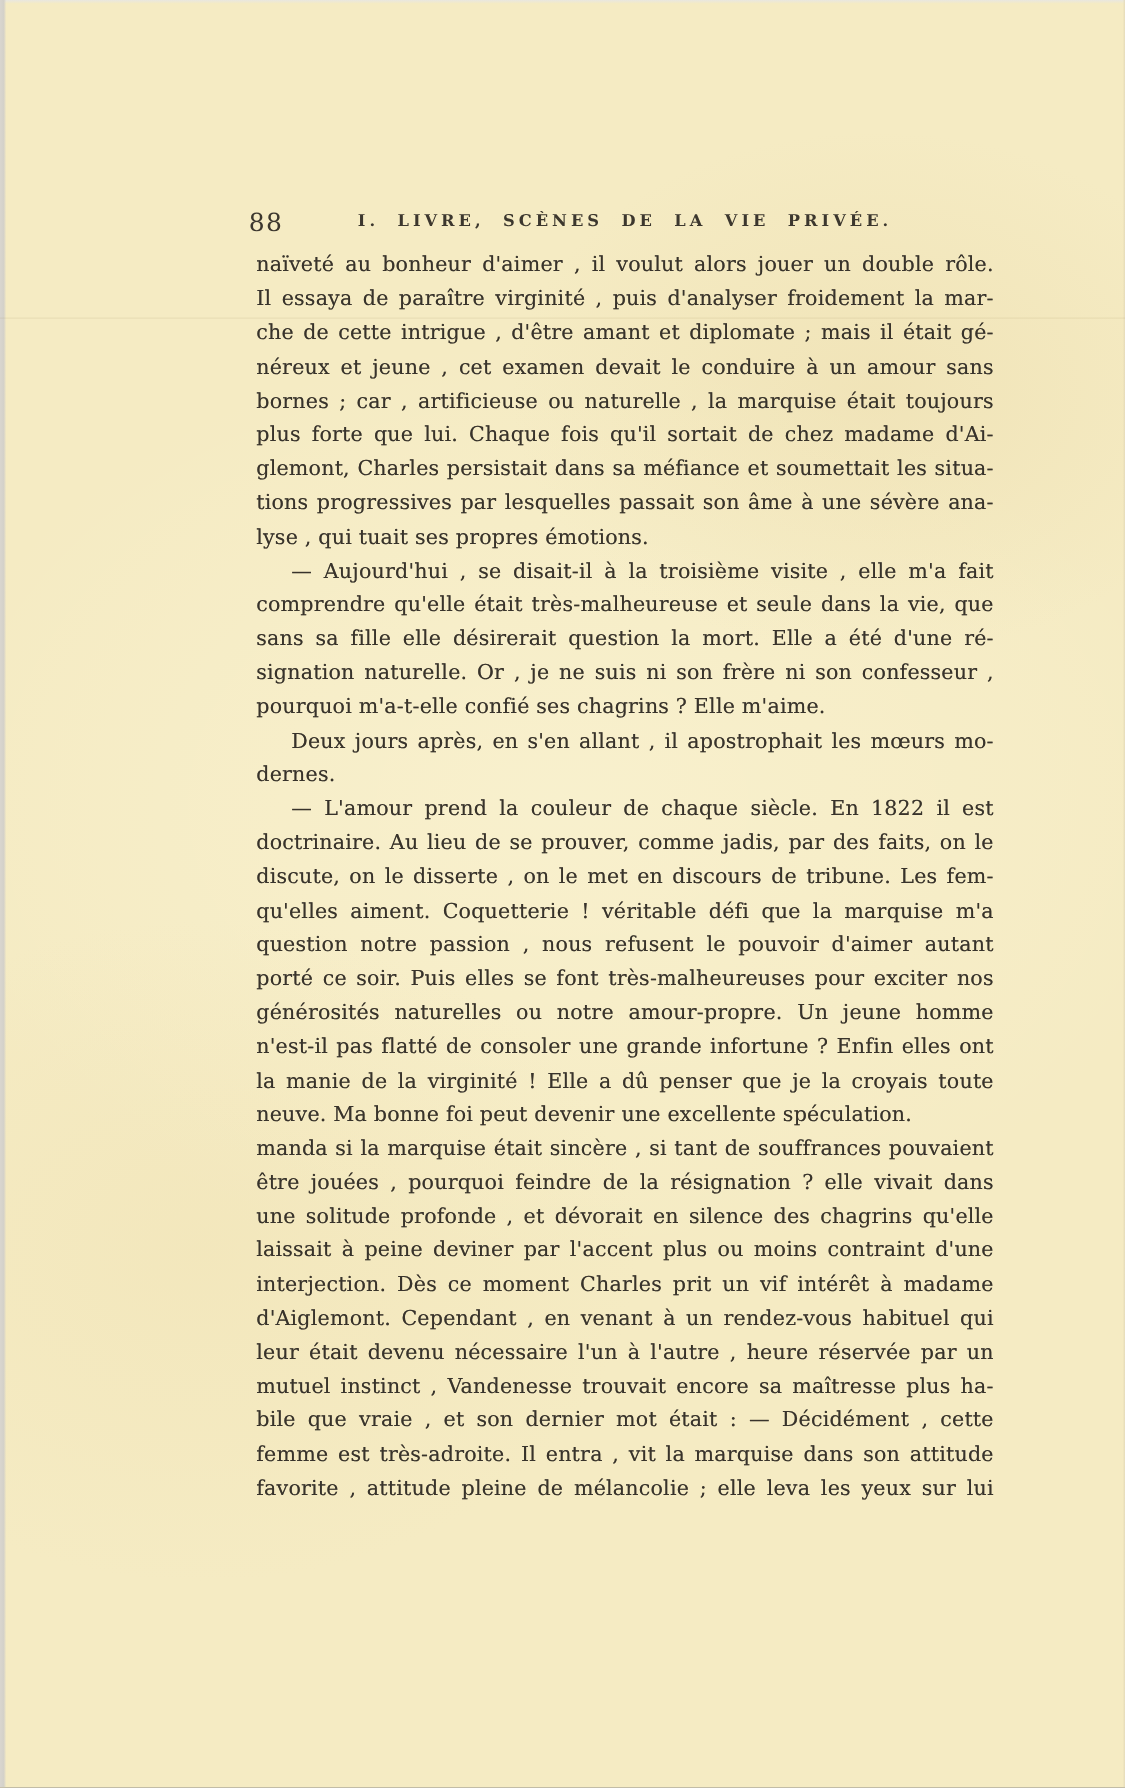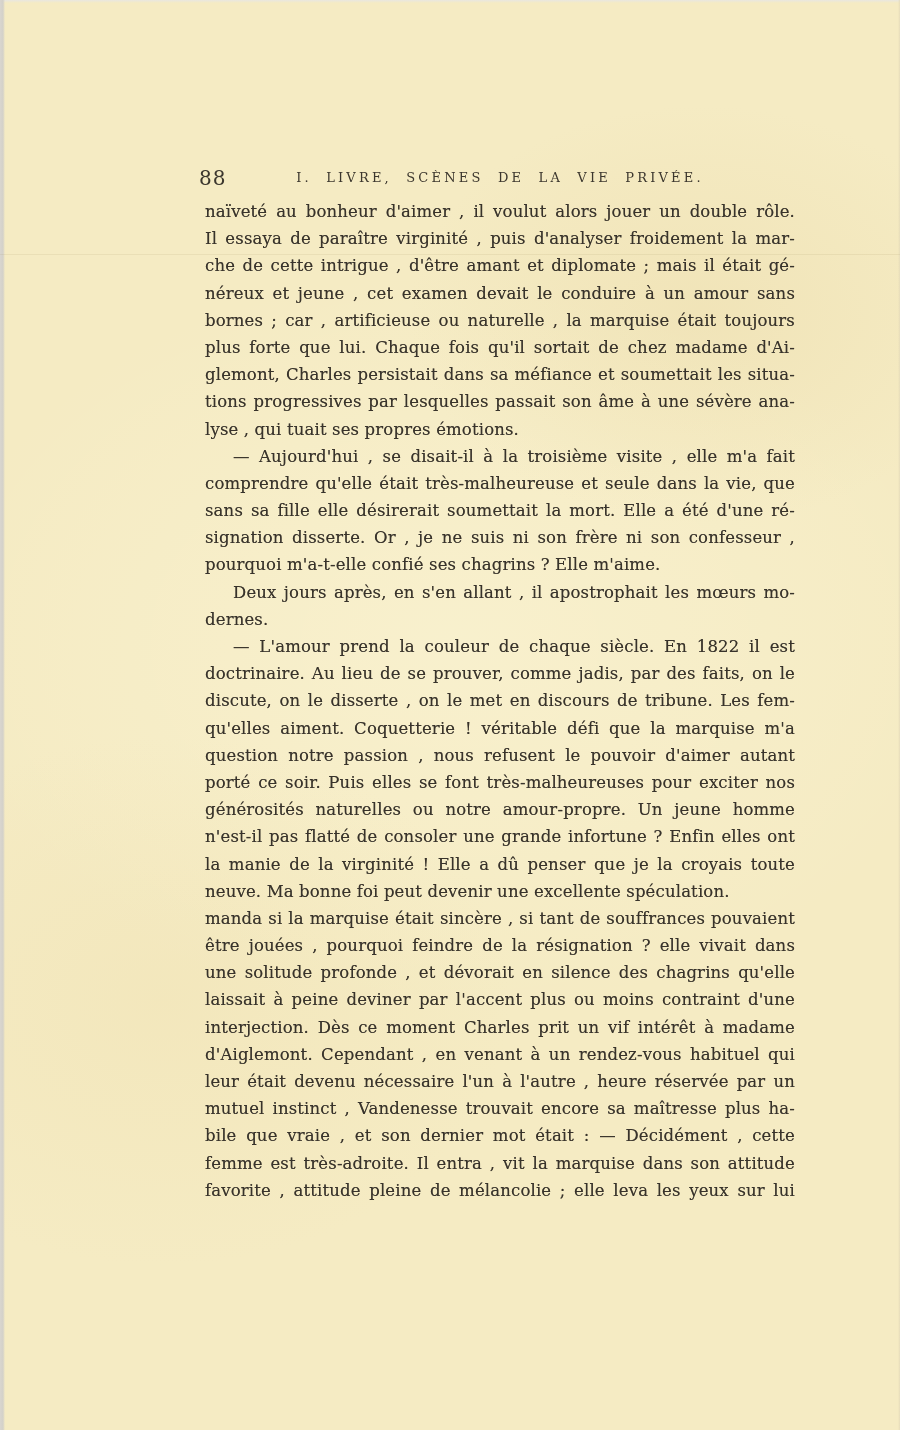--- a/index.html
+++ b/index.html
@@ -52,21 +52,21 @@
     letter-spacing: 1px;
     color: #3c372e;
   }
   .running-title {
     position: absolute;
     left: 0;
     right: 0;
     top: 4px;
     text-align: center;
     font-size: 13px;
-    font-weight: normal;
+    font-weight: bold;
     letter-spacing: 3.2px;
     word-spacing: 7px;
     color: #3c372e;
     white-space: nowrap;
   }
   .body-text {
     position: absolute;
     left: 205px;
     top: 198px;
     width: 590px;
@@ -103,22 +103,22 @@
       <div class="line">Il essaya de paraître virginité , puis d'analyser froidement la mar-</div>
       <div class="line">che de cette intrigue , d'être amant et diplomate ; mais il était gé-</div>
       <div class="line">néreux et jeune , cet examen devait le conduire à un amour sans</div>
       <div class="line">bornes ; car , artificieuse ou naturelle , la marquise était toujours</div>
       <div class="line">plus forte que lui. Chaque fois qu'il sortait de chez madame d'Ai-</div>
       <div class="line">glemont, Charles persistait dans sa méfiance et soumettait les situa-</div>
       <div class="line">tions progressives par lesquelles passait son âme à une sévère ana-</div>
       <div class="line para-end">lyse , qui tuait ses propres émotions.</div>
       <div class="line indent">— Aujourd'hui , se disait-il à la troisième visite , elle m'a fait</div>
       <div class="line">comprendre qu'elle était très-malheureuse et seule dans la vie, que</div>
-      <div class="line">sans sa fille elle désirerait soumettait la mort. Elle a été d'une ré-</div>
-      <div class="line">signation disserte. Or , je ne suis ni son frère ni son confesseur ,</div>
+      <div class="line">sans sa fille elle désirerait question la mort. Elle a été d'une ré-</div>
+      <div class="line">signation naturelle. Or , je ne suis ni son frère ni son confesseur ,</div>
       <div class="line para-end">pourquoi m'a-t-elle confié ses chagrins ? Elle m'aime.</div>
       <div class="line indent">Deux jours après, en s'en allant , il apostrophait les mœurs mo-</div>
       <div class="line para-end">dernes.</div>
       <div class="line indent">— L'amour prend la couleur de chaque siècle. En 1822 il est</div>
       <div class="line">doctrinaire. Au lieu de se prouver, comme jadis, par des faits, on le</div>
       <div class="line">discute, on le disserte , on le met en discours de tribune. Les fem-</div>
       <div class="line">qu'elles aiment. Coquetterie ! véritable défi que la marquise m'a</div>
       <div class="line">question notre passion , nous refusent le pouvoir d'aimer autant</div>
       <div class="line">porté ce soir. Puis elles se font très-malheureuses pour exciter nos</div>
       <div class="line">générosités naturelles ou notre amour-propre. Un jeune homme</div>

